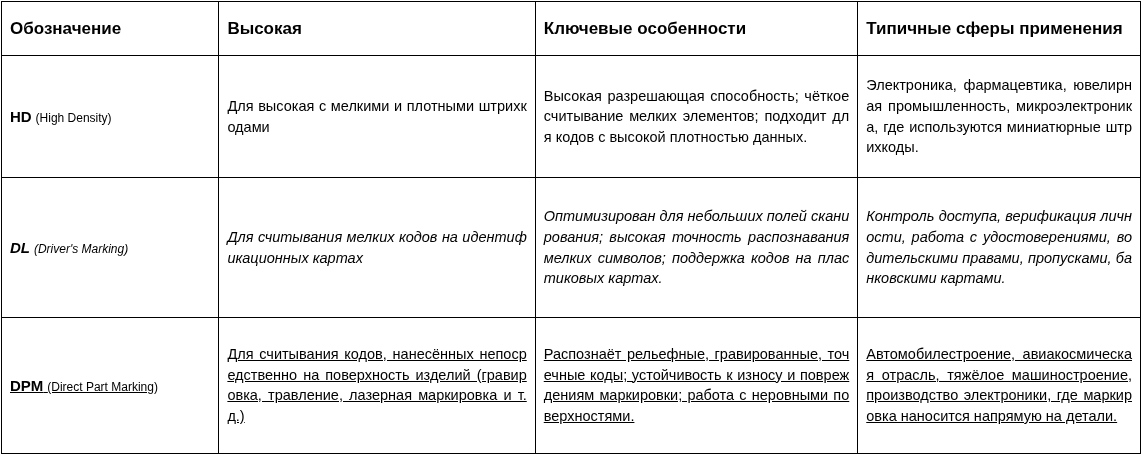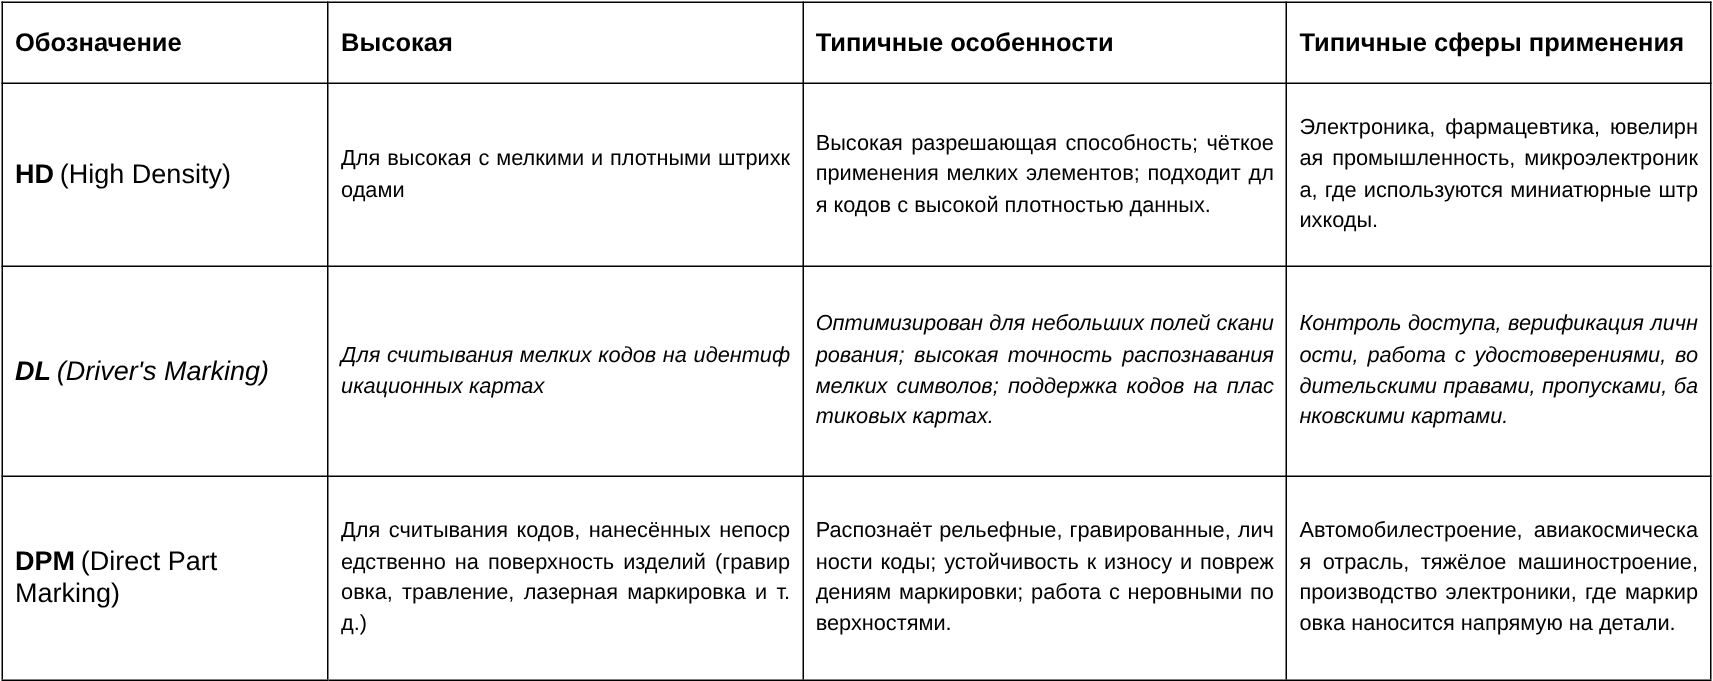--- a/index.html
+++ b/index.html
@@ -46,79 +46,79 @@
   th.col-feat { width: 316px; }
   th.col-apps { width: 277px; border-width: 2px; }
   td.cell-name {
     font-size: 14px;
     text-align: left;
     padding-left: 14px;
     vertical-align: middle;
   }
   td.cell-name .code {
     font-weight: bold;
-    font-size: 18px;
+    font-size: 15px;
   }
   td.cell-name .full {
     font-weight: normal;
-    font-size: 18px;
+    font-size: 12px;
     margin-top: 27px;
   }
   td.cell-text {
     font-size: 14.5px;
     line-height: 1.42;
     text-align: justify;
     vertical-align: middle;
     word-break: break-all;
   }
   td.cell-apps {
     border-left-width: 2px;
     border-right-width: 2px;
   }
   tr.row-hd td { height: 122px; }
   tr.row-dl td { height: 140px; font-style: italic; }
   tr.row-dpm td { height: 136px; }
-  tbody tr:last-child td { border-bottom-width: 2px; }
+  tbody tr:last-child td { border-bottom-width: 2px; text-decoration: underline; }
 </style>
 </head>
 <body>
 
 <div class="table-wrap">
   <table class="spec-table">
     <thead>
       <tr>
         <th class="col-name">Обозначение</th>
         <th class="col-desc">Высокая</th>
-        <th class="col-feat">Типичные особенности</th>
+        <th class="col-feat">Ключевые особенности</th>
         <th class="col-apps">Типичные сферы применения</th>
       </tr>
     </thead>
     <tbody>
       <tr class="row-hd">
         <td class="cell-name">
           <span class="code">HD</span>
           <span class="full">(High Density)</span>
         </td>
         <td class="cell-text">Для высокая с мелкими и плотными штрихкодами</td>
-        <td class="cell-text">Высокая разрешающая способность; чёткое применения мелких элементов; подходит для кодов с высокой плотностью данных.</td>
+        <td class="cell-text">Высокая разрешающая способность; чёткое считывание мелких элементов; подходит для кодов с высокой плотностью данных.</td>
         <td class="cell-text cell-apps">Электроника, фармацевтика, ювелирная промышленность, микроэлектроника, где используются миниатюрные штрихкоды.</td>
       </tr>
       <tr class="row-dl">
         <td class="cell-name">
           <span class="code">DL</span>
           <span class="full">(Driver's Marking)</span>
         </td>
         <td class="cell-text">Для считывания мелких кодов на идентификационных картах</td>
         <td class="cell-text">Оптимизирован для небольших полей сканирования; высокая точность распознавания мелких символов; поддержка кодов на пластиковых картах.</td>
         <td class="cell-text cell-apps">Контроль доступа, верификация личности, работа с удостоверениями, водительскими правами, пропусками, банковскими картами.</td>
       </tr>
       <tr class="row-dpm">
         <td class="cell-name">
           <span class="code">DPM</span>
           <span class="full">(Direct Part Marking)</span>
         </td>
         <td class="cell-text">Для считывания кодов, нанесённых непосредственно на поверхность изделий (гравировка, травление, лазерная маркировка и т. д.)</td>
-        <td class="cell-text">Распознаёт рельефные, гравированные, личности коды; устойчивость к износу и повреждениям маркировки; работа с неровными поверхностями.</td>
+        <td class="cell-text">Распознаёт рельефные, гравированные, точечные коды; устойчивость к износу и повреждениям маркировки; работа с неровными поверхностями.</td>
         <td class="cell-text cell-apps">Автомобилестроение, авиакосмическая отрасль, тяжёлое машиностроение, производство электроники, где маркировка наносится напрямую на детали.</td>
       </tr>
     </tbody>
   </table>
 </div>
 
 </body></html>

